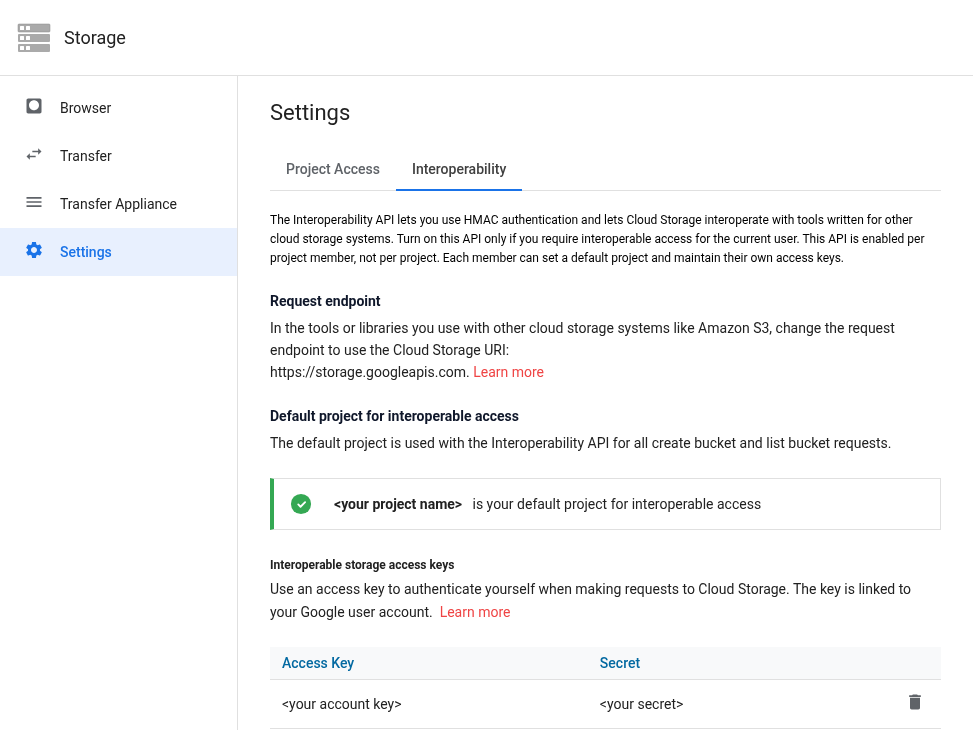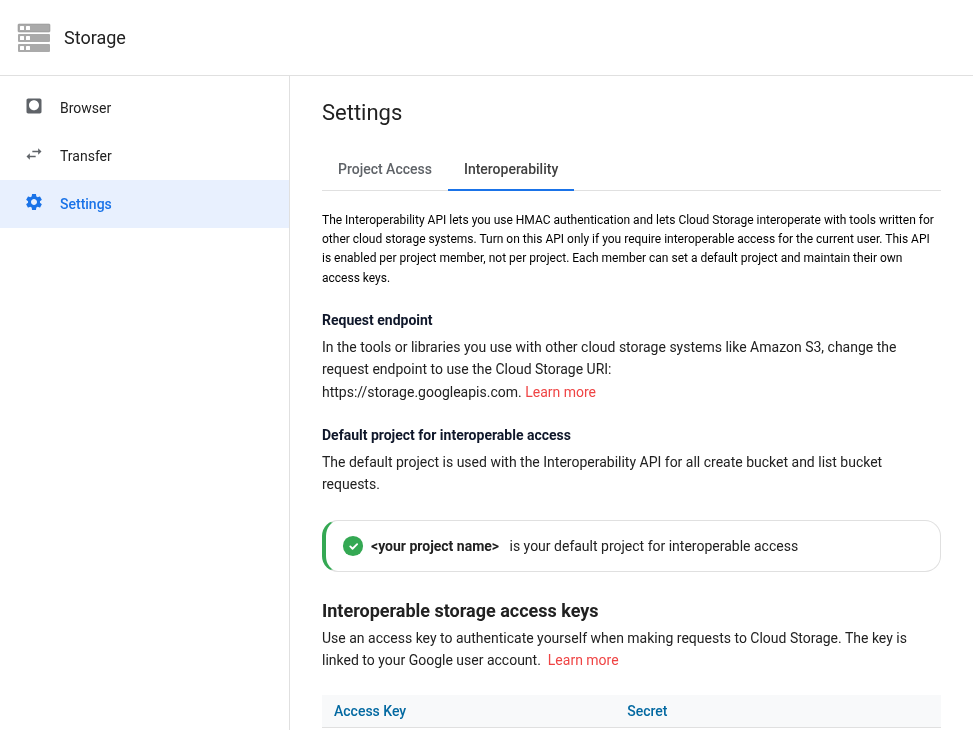--- a/index.html
+++ b/index.html
@@ -32,21 +32,21 @@
 
     
     .main-layout {
       display: flex;
       flex: 1;
       overflow: hidden;
     }
 
     
     .sidebar {
-      width: 290px;
+      width: 238px;
       background: #fff;
       border-right: 1px solid #e0e0e0;
       flex-shrink: 0;
       padding-top: 8px;
     }
     .sidebar-item {
       display: flex;
       align-items: center;
       gap: 16px;
       padding: 12px 24px;
@@ -126,42 +126,42 @@
     .link {
       color: #ef4444;
       text-decoration: none;
       cursor: pointer;
     }
 
     
     .project-box {
       border: 1px solid #e0e0e0;
       border-left: 4px solid #34a853;
-      border-radius: 16px;
+      border-radius: 0;
       padding: 14px 16px;
       display: flex;
       align-items: center;
-      gap: 7px;
+      gap: 22px;
       max-width: 680px;
       margin-bottom: 28px;
       background: #fff;
     }
     .check-icon {
       width: 22px;
       height: 22px;
       flex-shrink: 0;
     }
     .project-box-text {
       font-size: 14px;
       color: #212121;
     }
 
     
     .keys-section-title {
-      font-size: 18px;
+      font-size: 12px;
       font-weight: 700;
       color: #212121;
       margin-bottom: 6px;
     }
 
     .keys-table {
       width: 100%;
       max-width: 680px;
       border-collapse: collapse;
       font-size: 14px;
@@ -219,20 +219,28 @@
       </span>
       <span>Browser</span>
     </div>
     <div class="sidebar-item">
       <span class="sidebar-icon">
         <svg width="20" height="20" viewBox="0 0 24 24" fill="currentColor">
             <path d="M6.99 11L3 15l3.99 4v-3H14v-2H6.99v-3zM21 9l-3.99-4v3H10v2h7.01v3L21 9z"></path>
           </svg>
       </span>
       <span>Transfer</span>
+    </div>
+    <div class="sidebar-item">
+      <span class="sidebar-icon">
+        <svg width="20" height="20" viewBox="0 0 24 24" fill="currentColor">
+            <path d="M3 18h18v-2H3v2zm0-5h18v-2H3v2zm0-7v2h18V6H3z"></path>
+          </svg>
+      </span>
+      <span>Transfer Appliance</span>
     </div>
     <div class="sidebar-item active">
       <span class="sidebar-icon">
         <svg width="20" height="20" viewBox="0 0 24 24" fill="currentColor">
             <path d="M19.14,12.94c0.04-0.3,0.06-0.61,0.06-0.94c0-0.32-0.02-0.64-0.07-0.94l2.03-1.58c0.18-0.14,0.23-0.41,0.12-0.61 l-1.92-3.32c-0.12-0.22-0.37-0.29-0.59-0.22l-2.39,0.96c-0.5-0.38-1.03-0.7-1.62-0.94L14.4,2.81c-0.04-0.24-0.24-0.41-0.48-0.41 h-3.84c-0.24,0-0.43,0.17-0.47,0.41L9.25,5.35C8.66,5.59,8.12,5.92,7.63,6.29L5.24,5.33c-0.22-0.08-0.47,0-0.59,0.22L2.74,8.87 C2.62,9.08,2.66,9.34,2.86,9.48l2.03,1.58C4.84,11.36,4.8,11.69,4.8,12s0.02,0.64,0.07,0.94l-2.03,1.58 c-0.18,0.14-0.23,0.41-0.12,0.61l1.92,3.32c0.12,0.22,0.37,0.29,0.59,0.22l2.39-0.96c0.5,0.38,1.03,0.7,1.62,0.94l0.36,2.54 c0.05,0.24,0.24,0.41,0.48,0.41h3.84c0.24,0,0.44-0.17,0.47-0.41l0.36-2.54c0.59-0.24,1.13-0.56,1.62-0.94l2.39,0.96 c0.22,0.08,0.47,0,0.59-0.22l1.92-3.32c0.12-0.22,0.07-0.47-0.12-0.61L19.14,12.94z M12,15.6c-1.98,0-3.6-1.62-3.6-3.6 s1.62-3.6,3.6-3.6s3.6,1.62,3.6,3.6S13.98,15.6,12,15.6z"></path>
           </svg>
       </span>
       <span>Settings</span>
     </div>
   </nav>

